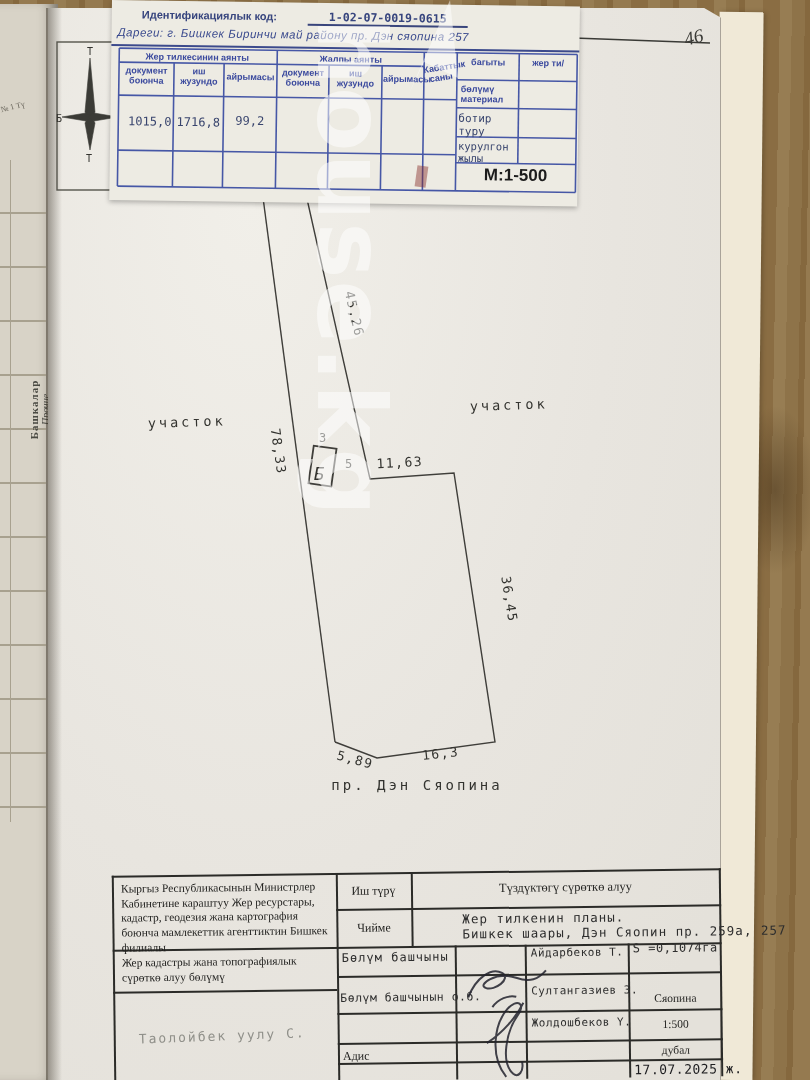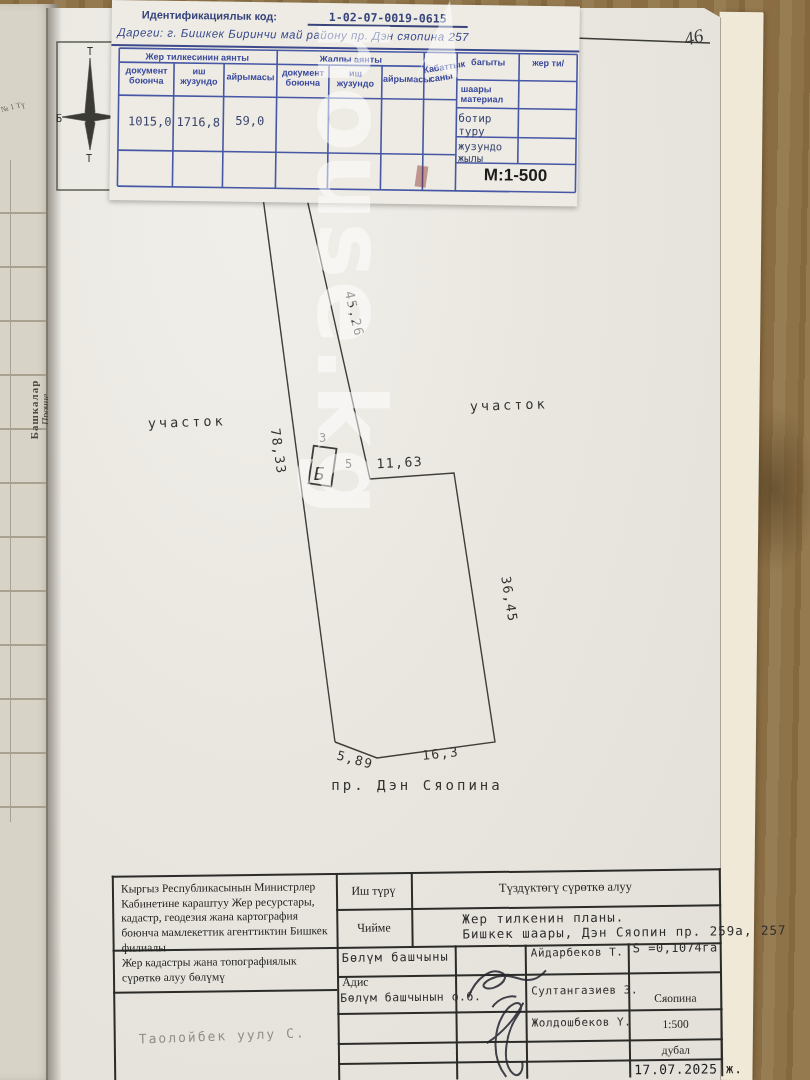--- a/index.html
+++ b/index.html
@@ -147,26 +147,26 @@
   <div class="ct" style="left:168px;top:51px;width:143px;">Жалпы аянты</div>
   <div class="ct" style="left:9px;top:65px;width:53px;">документ боюнча</div>
   <div class="ct" style="left:64px;top:65px;width:48px;">иш жузундо</div>
   <div class="ct" style="left:114px;top:70px;width:51px;">айрымасы</div>
   <div class="ct" style="left:167px;top:65px;width:50px;">документ боюнча</div>
   <div class="ct" style="left:219px;top:65px;width:51px;">иш жузундо</div>
   <div class="ct" style="left:272px;top:70px;width:40px;">айрымасы</div>
   <div class="ct" style="left:313px;top:58px;width:33px;transform:rotate(-10deg);">Кабаттык саны</div>
   <div class="ct" style="left:347px;top:52px;width:60px;">багыты</div>
   <div class="ct" style="left:408px;top:52px;width:58px;">жер ти/</div>
-  <div class="ct" style="left:350px;top:79px;width:56px;text-align:left;">шаары материал</div>
+  <div class="ct" style="left:350px;top:79px;width:56px;text-align:left;">бөлүмү материал</div>
   <div class="cv" style="left:348px;top:107px;width:58px;font-size:11px;text-align:left;">ботир туру</div>
-  <div class="cv" style="left:348px;top:135px;width:58px;font-size:10.5px;text-align:left;">жузундо жылы</div>
+  <div class="cv" style="left:348px;top:135px;width:58px;font-size:10.5px;text-align:left;">курулгон жылы</div>
   <div class="cv" style="left:9px;top:114px;width:61px;">1015,0</div>
   <div class="cv" style="left:64px;top:114px;width:48px;">1716,8</div>
-  <div class="cv" style="left:114px;top:112px;width:51px;">59,0</div>
+  <div class="cv" style="left:114px;top:112px;width:51px;">99,2</div>
   <div class="cm">М:1-500</div>
 </div>
 
 <div class="abs scribble46">46</div>
 <div class="abs redmark"></div>
 
 <div class="abs ftable">
 
   <div class="bl" style="left:113px;top:872px;width:609px;height:1.6px;"></div>
   <div class="bl" style="left:113px;top:872px;width:1.6px;height:208px;"></div>
@@ -194,21 +194,21 @@
   <div class="fm" style="left:463px;top:912px;font-size:12.5px;">Жер тилкенин планы.</div>
   <div class="fm" style="left:463px;top:927px;font-size:12.5px;">Бишкек шаары, Дэн Сяопин пр. 259а, 257</div>
 
   <div class="fm" style="left:342px;top:950px;font-size:12px;">Бөлүм башчыны</div>
   <div class="fm" style="left:531px;top:948px;font-size:11px;letter-spacing:.5px;">Айдарбеков Т.</div>
   <div class="fm" style="left:633px;top:944px;font-size:12px;letter-spacing:.5px;">S =0,1074га</div>
 
   <div class="fm" style="left:340px;top:990px;font-size:11.5px;letter-spacing:.5px;">Бөлүм башчынын о.б.</div>
   <div class="fm" style="left:531px;top:986px;font-size:11px;letter-spacing:.5px;">Султангазиев З.</div>
 
-  <div class="fs" style="left:342px;top:974px;font-size:12px;">Адис</div>
+  <div class="fs" style="left:342px;top:1048px;font-size:12px;">Адис</div>
   <div class="fm" style="left:531px;top:1018px;font-size:11px;letter-spacing:.5px;">Жолдошбеков Ү.</div>
 
   <div class="fs" style="left:630px;top:994px;width:90px;text-align:center;">Сяопина</div>
   <div class="fs" style="left:630px;top:1020px;width:90px;text-align:center;">1:500</div>
   <div class="fs" style="left:630px;top:1046px;width:90px;text-align:center;">дубал</div>
   <div class="fm" style="left:633px;top:1065px;font-size:13px;letter-spacing:.5px;color:#1d1d20;">17.07.2025 ж.</div>
 
   <svg width="810" height="1080" style="position:absolute;left:0;top:0;pointer-events:none;">
     <g fill="none" stroke="#23232e" stroke-width="2" opacity=".85">
       <path d="M468,998 c8,-20 24,-30 34,-24 c10,6 -8,18 -16,15 c-10,-3 10,-17 30,-10 c14,5 22,2 30,-7"></path>

